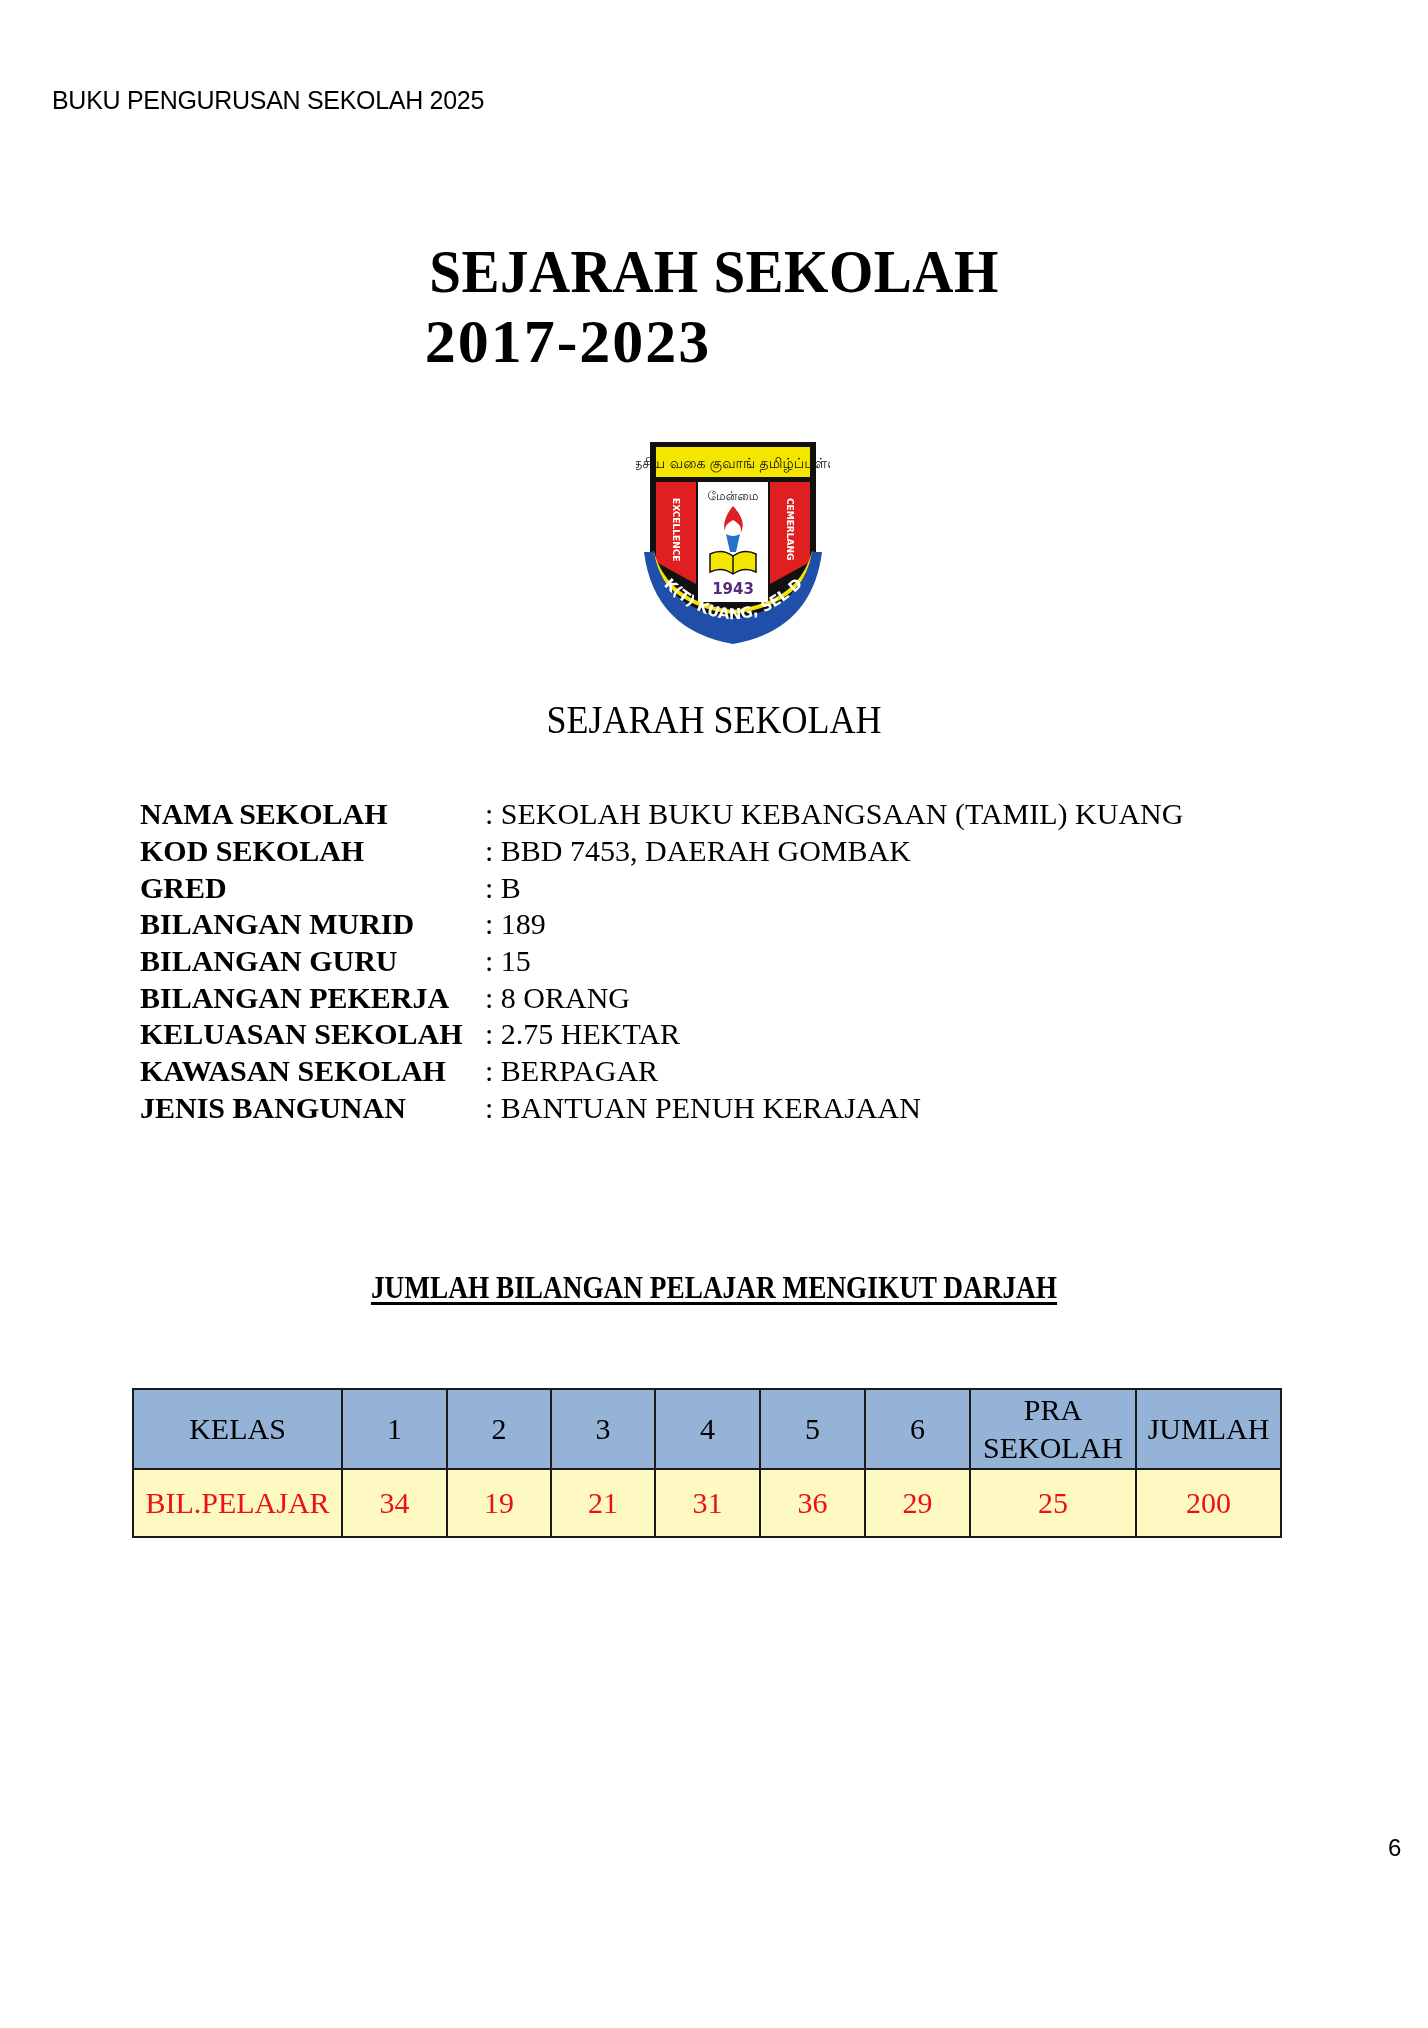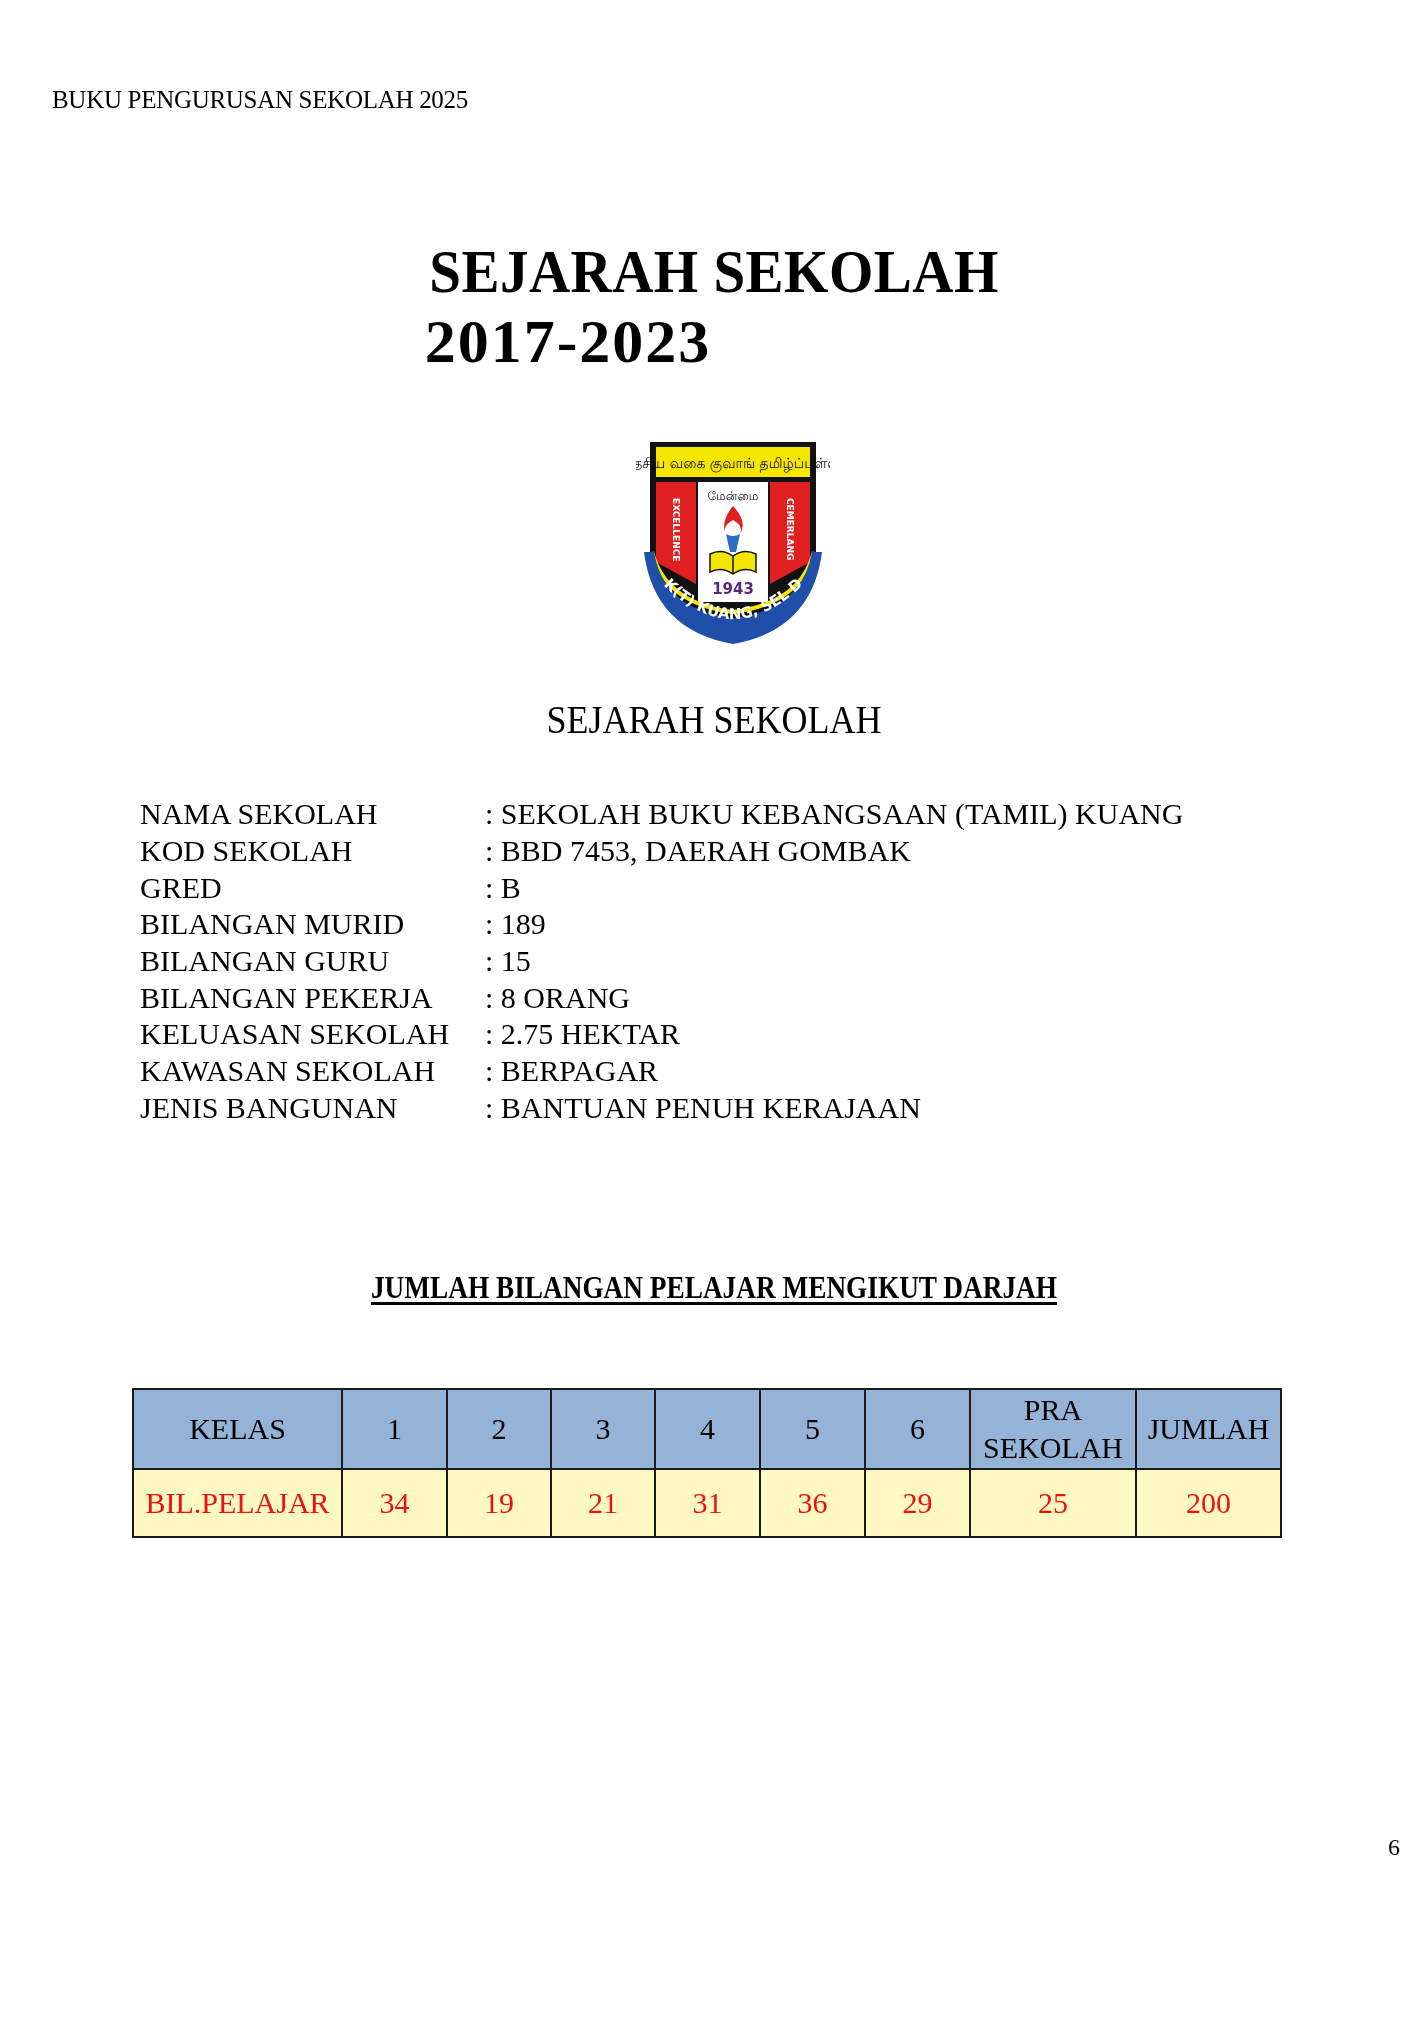--- a/index.html
+++ b/index.html
@@ -1,33 +1,33 @@
 <!DOCTYPE html>
 <html><head>
 <meta charset="utf-8">
 <style>
   html, body { margin:0; padding:0; background:#ffffff; }
   body { width:1428px; height:2028px; position:relative; overflow:hidden; color:#000; }
   .serif { font-family: "Liberation Serif", "DejaVu Serif", serif; }
-  .sans  { font-family: Liberation Serif, serif; }
+  .sans  { font-family: Liberation Sans, sans-serif; }
 
   #running-header { position:absolute; left:52px; top:86px; font-size:25px; letter-spacing:-0.3px; }
   #title-1 { position:absolute; left:0; width:1428px; top:236px; text-align:center;
              font-size:62px; font-weight:bold; letter-spacing:0.5px; transform:scaleX(0.92); }
   #title-2 { position:absolute; left:0; width:1136px; top:306px; text-align:center;
              font-size:62px; font-weight:bold; letter-spacing:2px; }
 
   #logo { position:absolute; left:636px; top:434px; width:194px; height:214px; }
 
   #subheading { position:absolute; left:0; width:1428px; top:696px; text-align:center;
                 font-size:40px; transform:scaleX(0.9); }
 
   #info-list { position:absolute; left:140px; top:796px; }
   .info-row { display:flex; height:36.7px; align-items:center; font-size:30px; white-space:nowrap; }
-  .info-label { width:345px; transform-origin:left; }
+  .info-label { width:345px; transform-origin:left;font-weight:bold; }
   .info-value { }
 
   #table-heading { position:absolute; left:0; width:1428px; top:1270px; text-align:center;
                    font-size:31px; font-weight:bold; text-decoration:underline; text-underline-offset:4px;
                    transform:scaleX(0.88); }
 
   #student-table { position:absolute; left:132px; top:1388px; border-collapse:collapse; }
   #student-table td { border:2px solid #1a1a1a; text-align:center; font-size:30px; padding:0; line-height:38px; }
   #student-table tr.head td { height:78px; background:#95b3d7; color:#000; }
   #student-table tr.vals td { height:66px; color:#ee1111; background:#fef9c3; }

